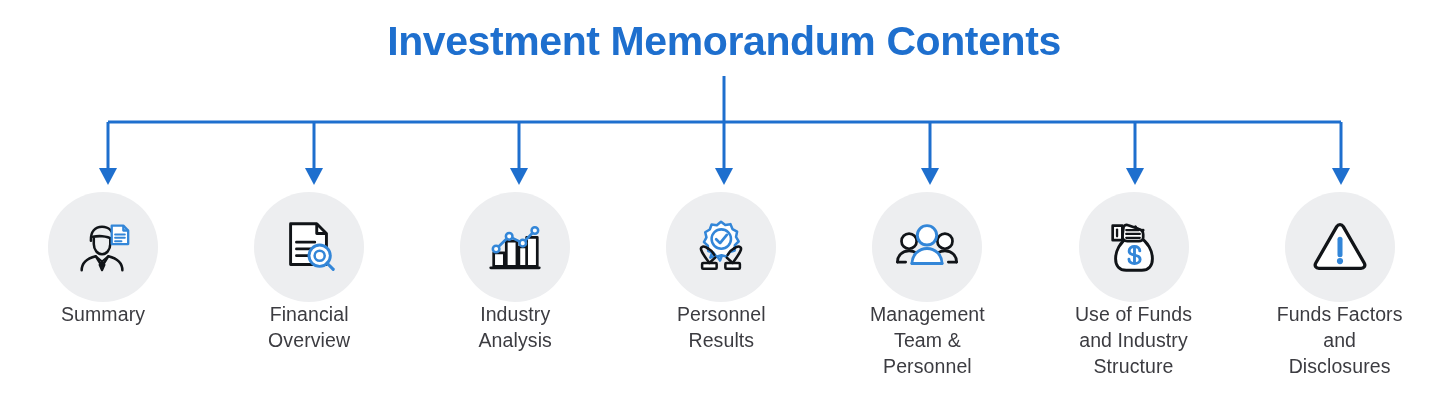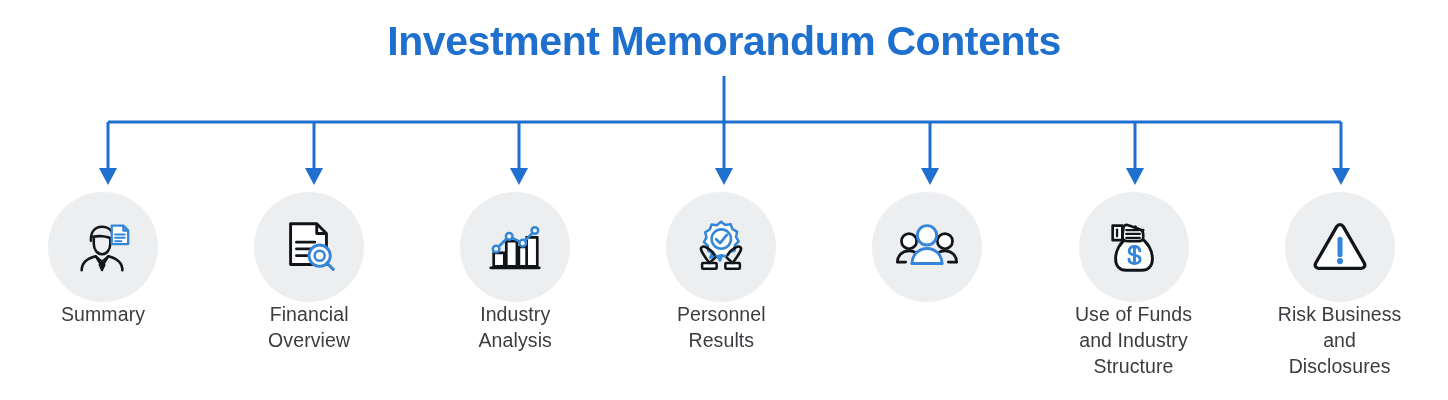--- a/index.html
+++ b/index.html
@@ -229,20 +229,23 @@
             <circle cx="51.5" cy="26" r="7.8" fill="#ffffff" stroke="#111418" stroke-width="2.8"></circle>
             <path d="M63.5 47.5 C63.5 40.5 58.5 36 51.5 36 C48.5 36 46 36.8 44 38.2" stroke="#111418" stroke-width="2.8" stroke-linecap="round" fill="none"></path>
             <path d="M63.5 47.5 H55" stroke="#111418" stroke-width="2.8" stroke-linecap="round"></path>
 
             <circle cx="33" cy="20" r="10" fill="#ffffff" stroke="#3386d8" stroke-width="3"></circle>
             <path d="M17.5 49 C17.5 40.4 24.4 33.5 33 33.5 C41.6 33.5 48.5 40.4 48.5 49 Z" fill="#ffffff" stroke="#3386d8" stroke-width="3" stroke-linejoin="round"></path>
             <path d="M17.5 49 H48.5" stroke="#3386d8" stroke-width="3" stroke-linecap="round"></path>
           </svg>
         </span>
       </div>
+      <div class="node-label">Management
+Team &amp;
+Personnel</div>
     </div>
 
     <div class="node">
       <div class="node-icon-wrap">
         <span>
           <svg width="62" height="62" viewBox="0 0 64 64" fill="none" xmlns="http://www.w3.org/2000/svg">
 
             <path d="M26 22 C17.5 27 13 36 13 44 C13 51.5 17 56 24 56 L40 56 C47 56 51 51.5 51 44
                      C51 36 46.5 27 38 22 Z" fill="#ffffff" stroke="#111418" stroke-width="3" stroke-linejoin="round"></path>
 
@@ -271,19 +274,19 @@
       <div class="node-icon-wrap">
         <span>
           <svg width="62" height="62" viewBox="0 0 64 64" fill="none" xmlns="http://www.w3.org/2000/svg">
             <path d="M32 9 C33.4 9 34.6 9.7 35.4 11 L57 48.5 C58.6 51.3 57 54 53.7 54 L10.3 54
                      C7 54 5.4 51.3 7 48.5 L28.6 11 C29.4 9.7 30.6 9 32 9 Z" fill="#ffffff" stroke="#111418" stroke-width="3.4" stroke-linejoin="round"></path>
             <path d="M32 24 V40" stroke="#3386d8" stroke-width="5.2" stroke-linecap="round"></path>
             <circle cx="32" cy="46.5" r="3.2" fill="#3386d8"></circle>
           </svg>
         </span>
       </div>
-      <div class="node-label">Risk Business
+      <div class="node-label">Funds Factors
 and
 Disclosures</div>
     </div>
 
   </div>
 </div>
 
 </body></html>

